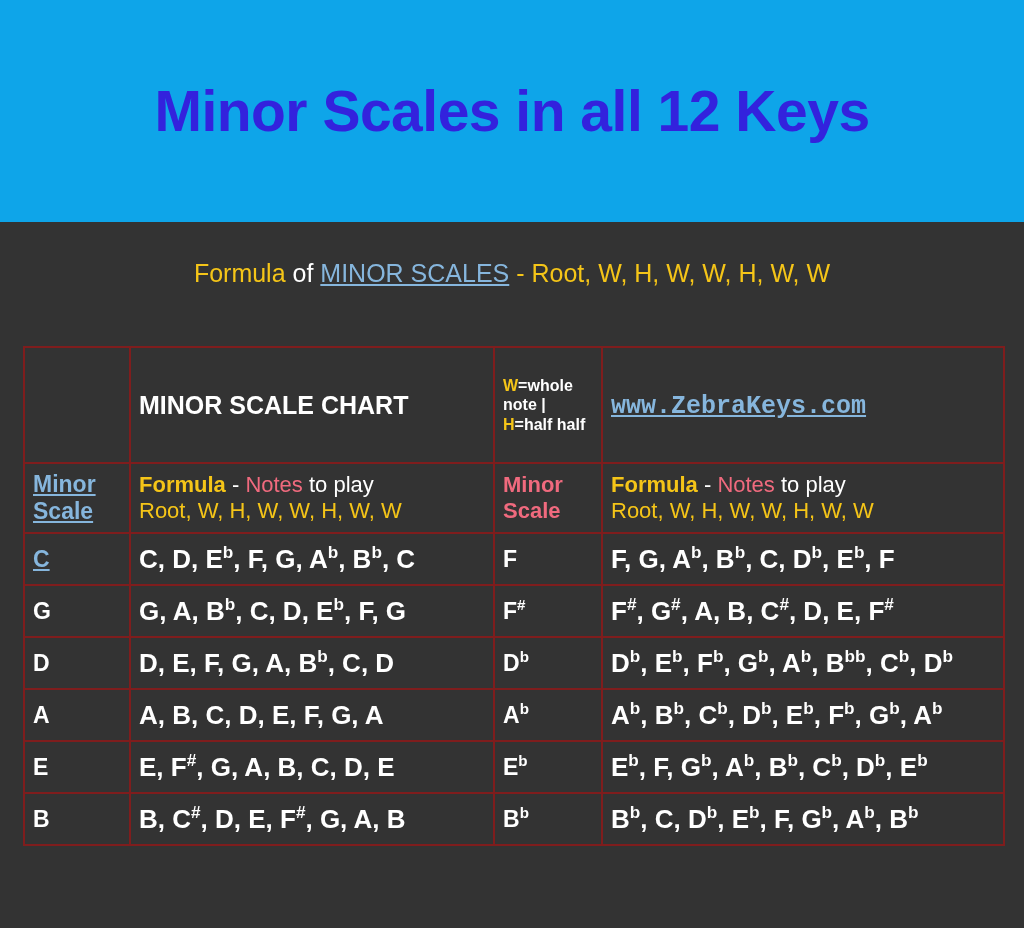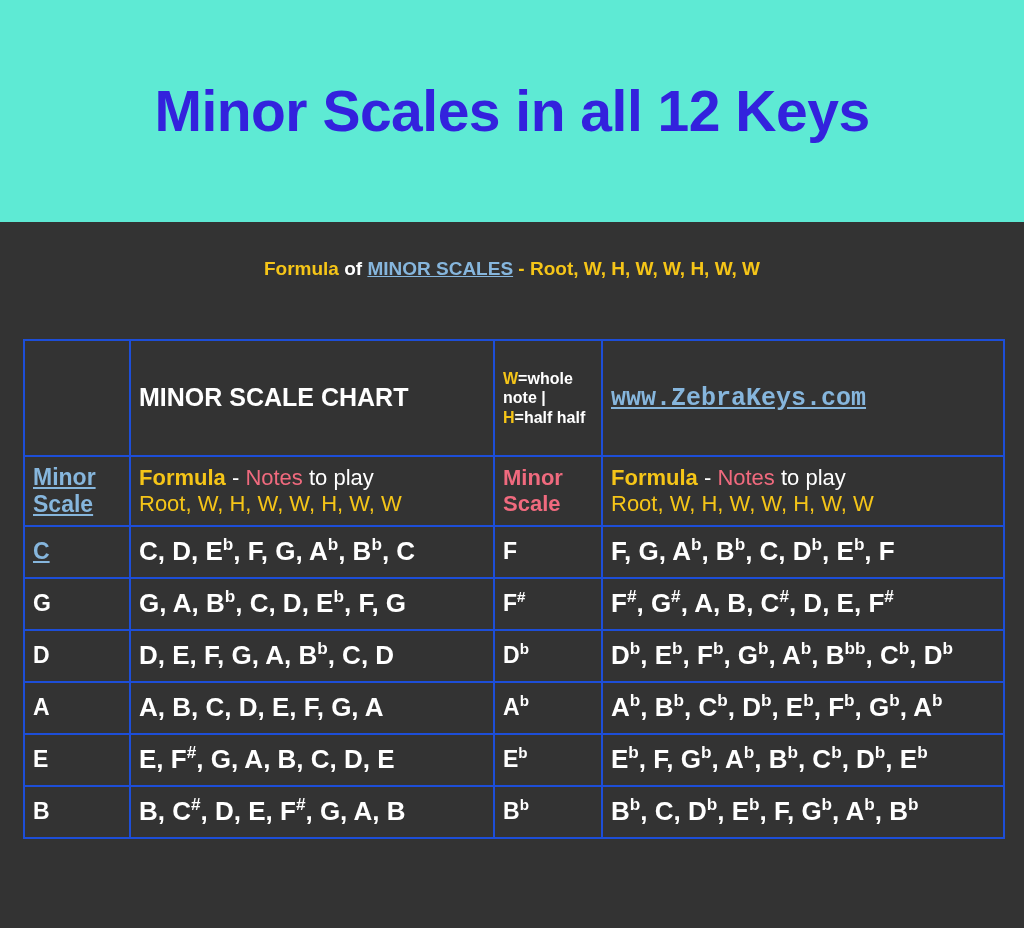--- a/index.html
+++ b/index.html
@@ -12,21 +12,21 @@
     height: 928px;
     background: #333333;
     font-family: "Liberation Sans", sans-serif;
     overflow: hidden;
   }
 
   
   .banner {
     width: 1024px;
     height: 222px;
-    background: #5eead4;
+    background: #0ea5e9;
     display: flex;
     align-items: center;
     justify-content: center;
     box-sizing: border-box;
   }
   .banner-title {
     color: #3322dd;
     font-size: 57px;
     font-weight: bold;
     letter-spacing: -0.5px;
@@ -34,22 +34,22 @@
     text-align: center;
     white-space: nowrap;
   }
 
   
   .formula-wrap {
     padding-top: 36px;
     text-align: center;
   }
   .formula-line-1 {
-    font-size: 19px;
-    font-weight: bold;
+    font-size: 25px;
+    font-weight: normal;
     color: #ffffff;
     line-height: 1.2;
   }
   .formula-line-2 {
     font-size: 19px;
     color: #ffffff;
     margin-top: 27px;
     line-height: 1.2;
   }
   .c-yellow { color: #f5c518; }
@@ -61,21 +61,21 @@
   .table-wrap {
     margin: 0 auto;
     width: 978px;
     padding-top: 58px;
     box-sizing: border-box;
   }
   table.scale-chart {
     width: 976px;
     border-collapse: separate;
     border-spacing: 2px;
-    background: #1d4ed8;
+    background: #7f1d1d;
     table-layout: fixed;
   }
   table.scale-chart td {
     background: #333333;
     vertical-align: middle;
     padding: 4px 8px;
     box-sizing: border-box;
     color: #ffffff;
   }
   .col-key    { width: 104px; }

